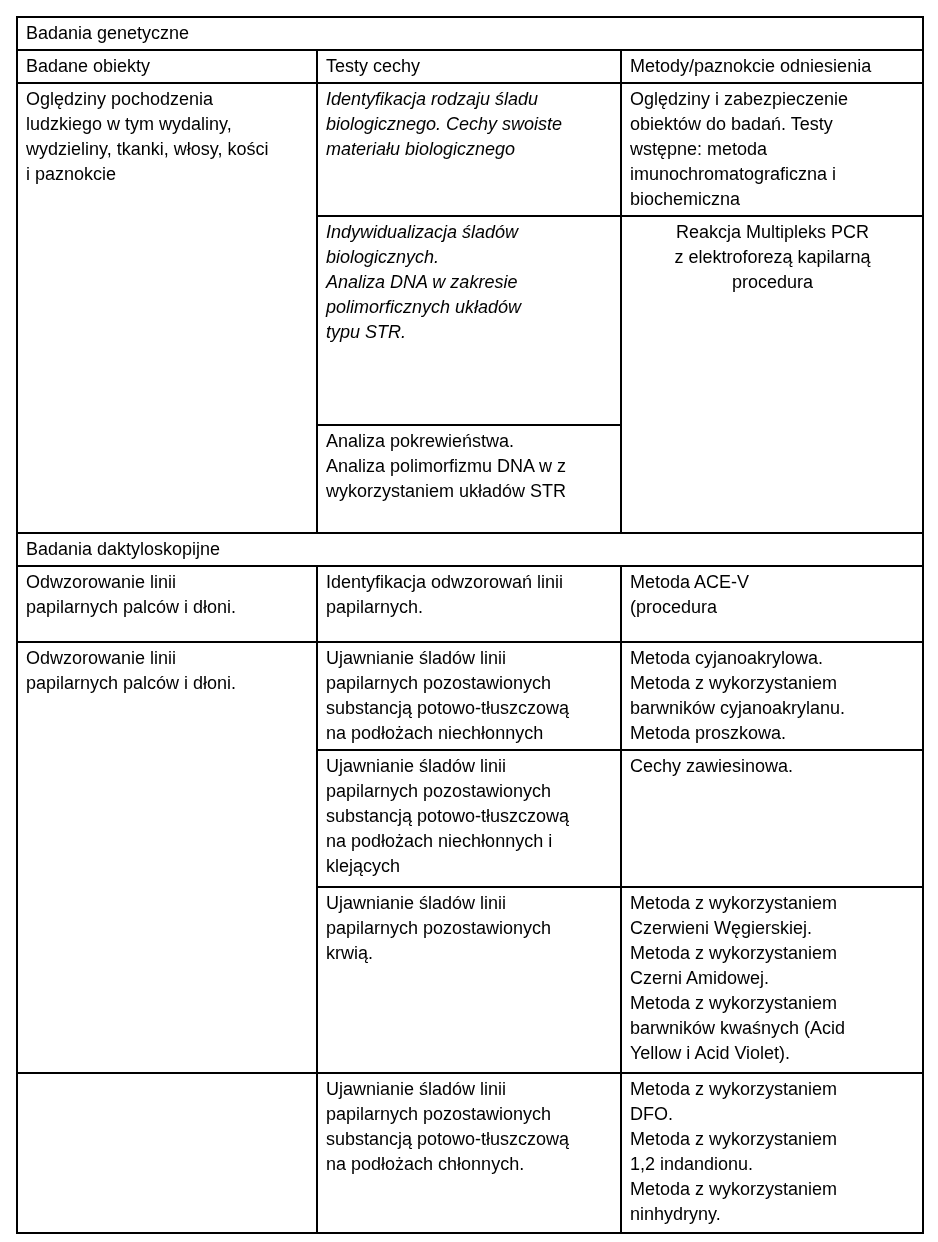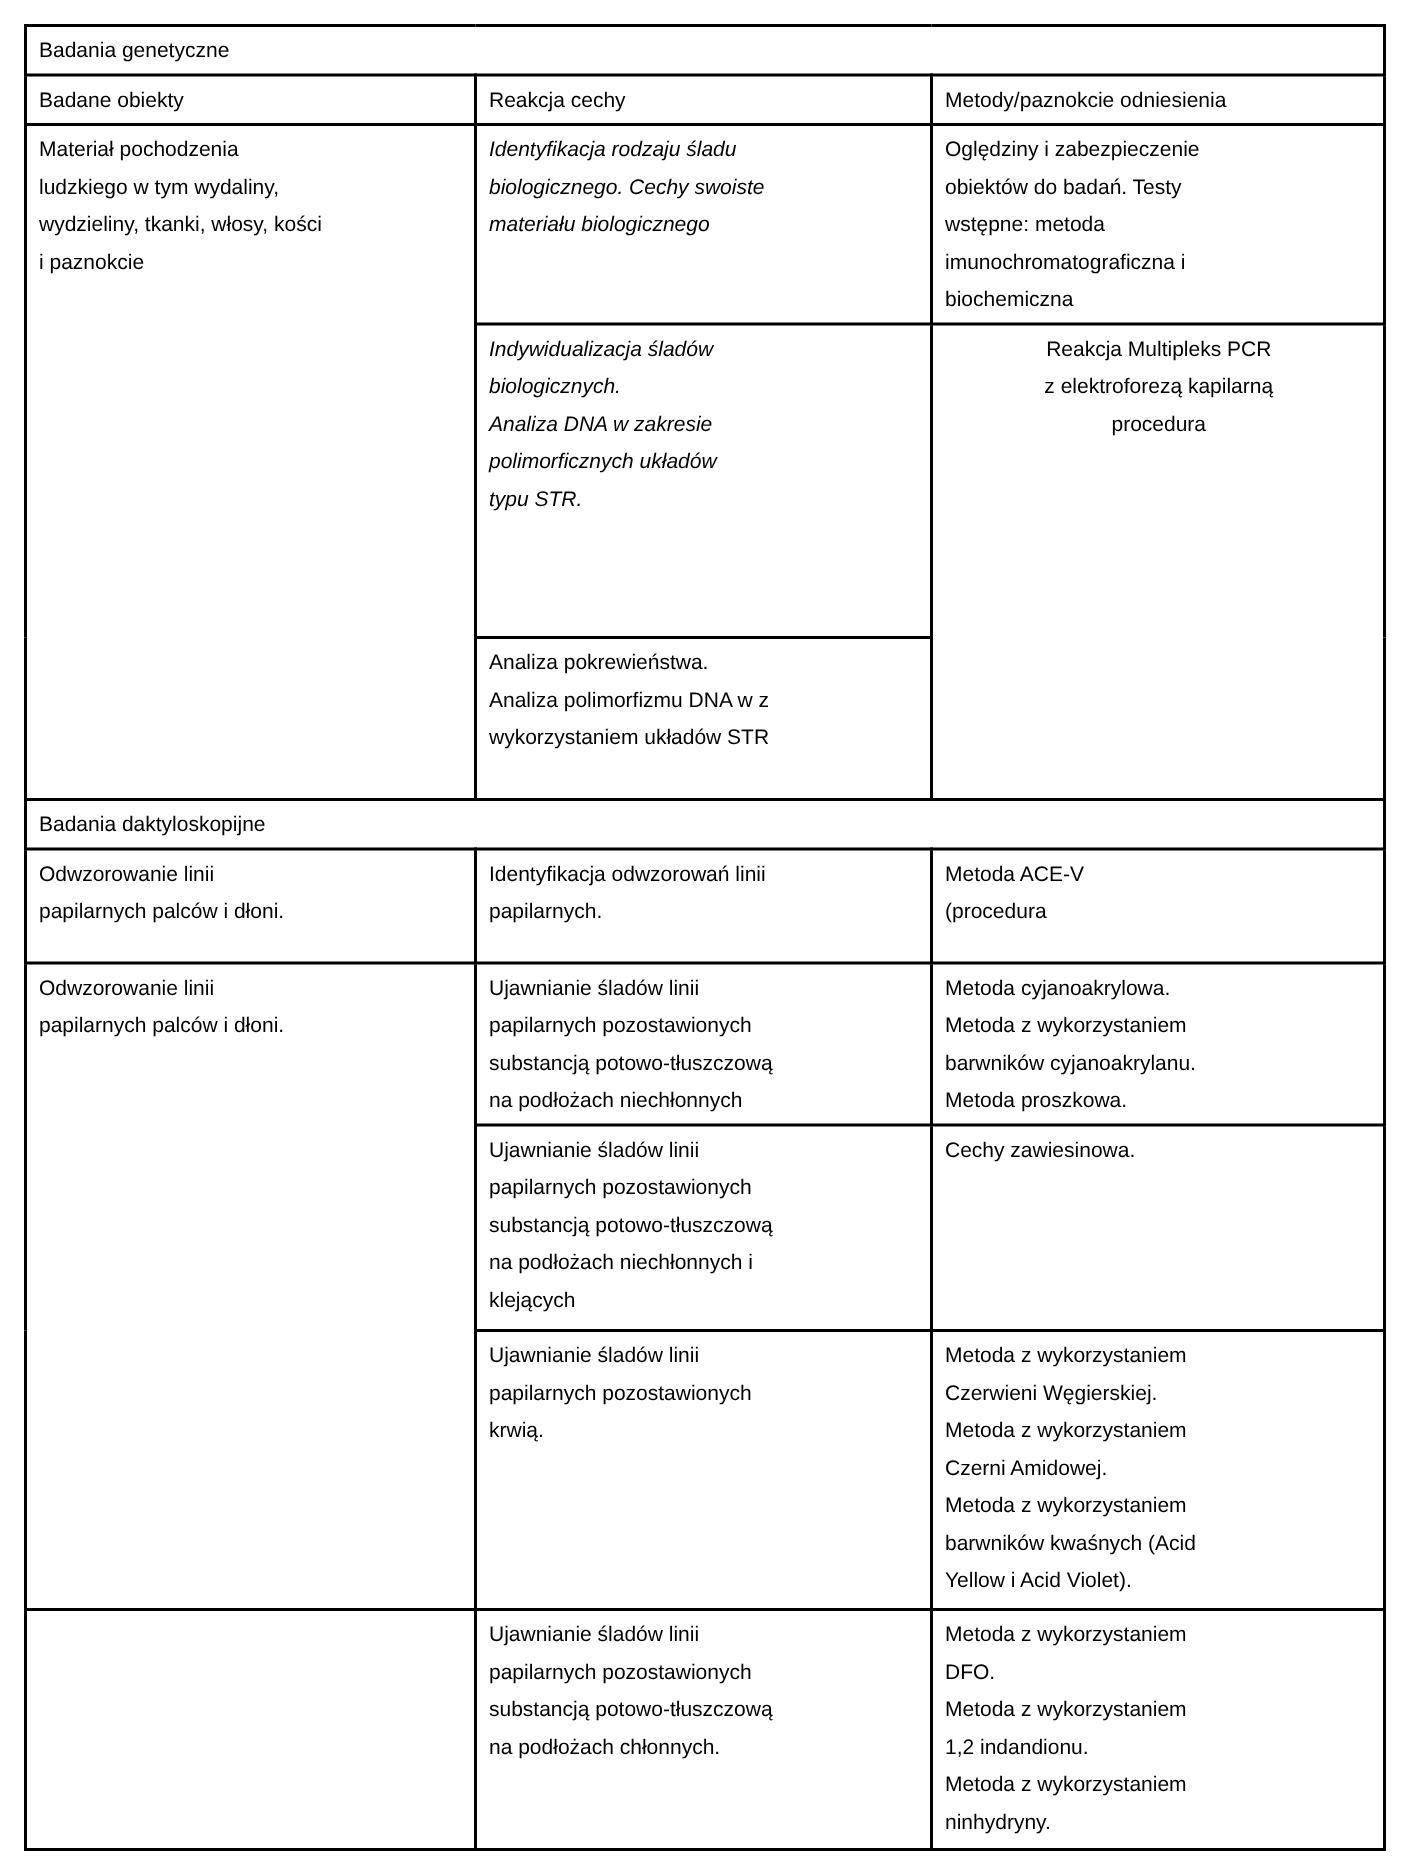--- a/index.html
+++ b/index.html
@@ -24,21 +24,21 @@
     top: 16px;
     width: 906px;
     border-collapse: collapse;
     table-layout: fixed;
   }
   table.forensic-table td {
     border: 2px solid #000000;
     vertical-align: top;
     padding: 3px 7px 3px 8px;
     font-family: "Liberation Sans", sans-serif;
-    font-size: 14px;
+    font-size: 18px;
     line-height: 25px;
     white-space: pre-line;
     overflow: hidden;
   }
   td.section-title {
     font-size: 20px;
     line-height: 24px;
     padding-top: 2px;
   }
   td.colhead {
@@ -79,26 +79,26 @@
       <col style="width:302px">
     </colgroup>
 
     <tbody>
         <tr class="h29">
       <td colspan="3" class="section-title">Badania genetyczne</td>
     </tr>
 
     <tr class="h31">
       <td class="colhead">Badane obiekty</td>
-      <td class="colhead">Reakcja cechy</td>
+      <td class="colhead">Testy cechy</td>
       <td class="colhead">Metody/paznokcie odniesienia</td>
     </tr>
 
     <tr class="h130">
-      <td rowspan="3" class="pt100">Materiał pochodzenia
+      <td rowspan="3" class="pt100">Oględziny pochodzenia
 ludzkiego w tym wydaliny,
 wydzieliny, tkanki, włosy, kości
 i paznokcie</td>
       <td class="pt24">Identyfikacja rodzaju śladu
 biologicznego. Cechy swoiste
 materiału biologicznego</td>
       <td>Oględziny i zabezpieczenie
 obiektów do badań. Testy
 wstępne: metoda
 imunochromatograficzna i

